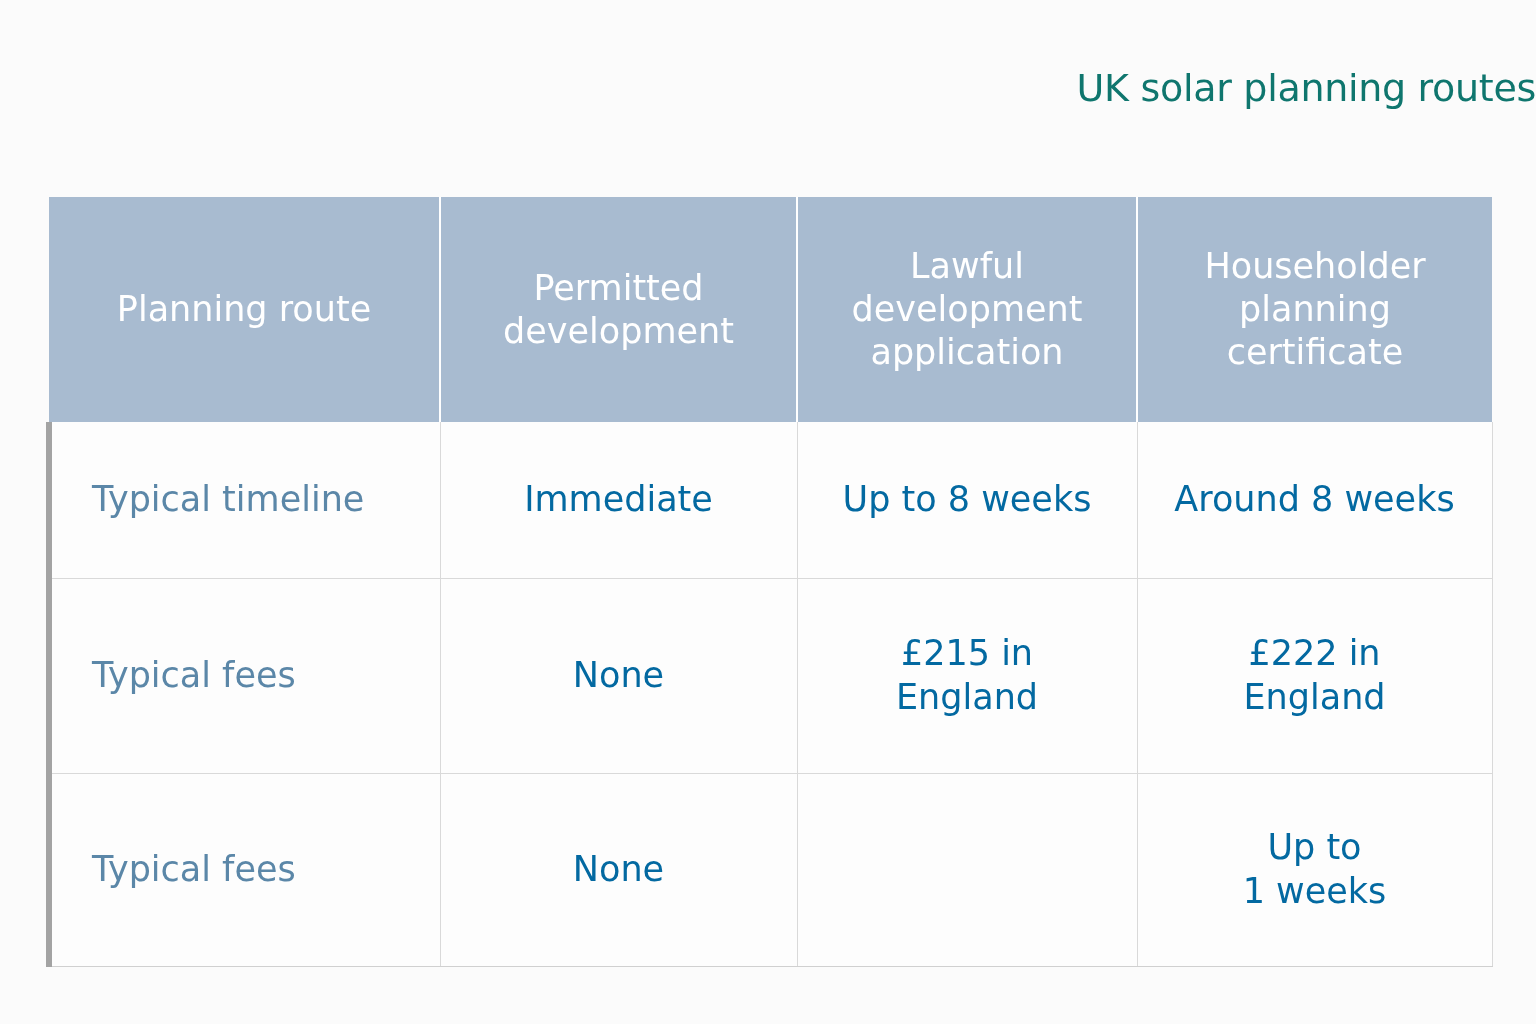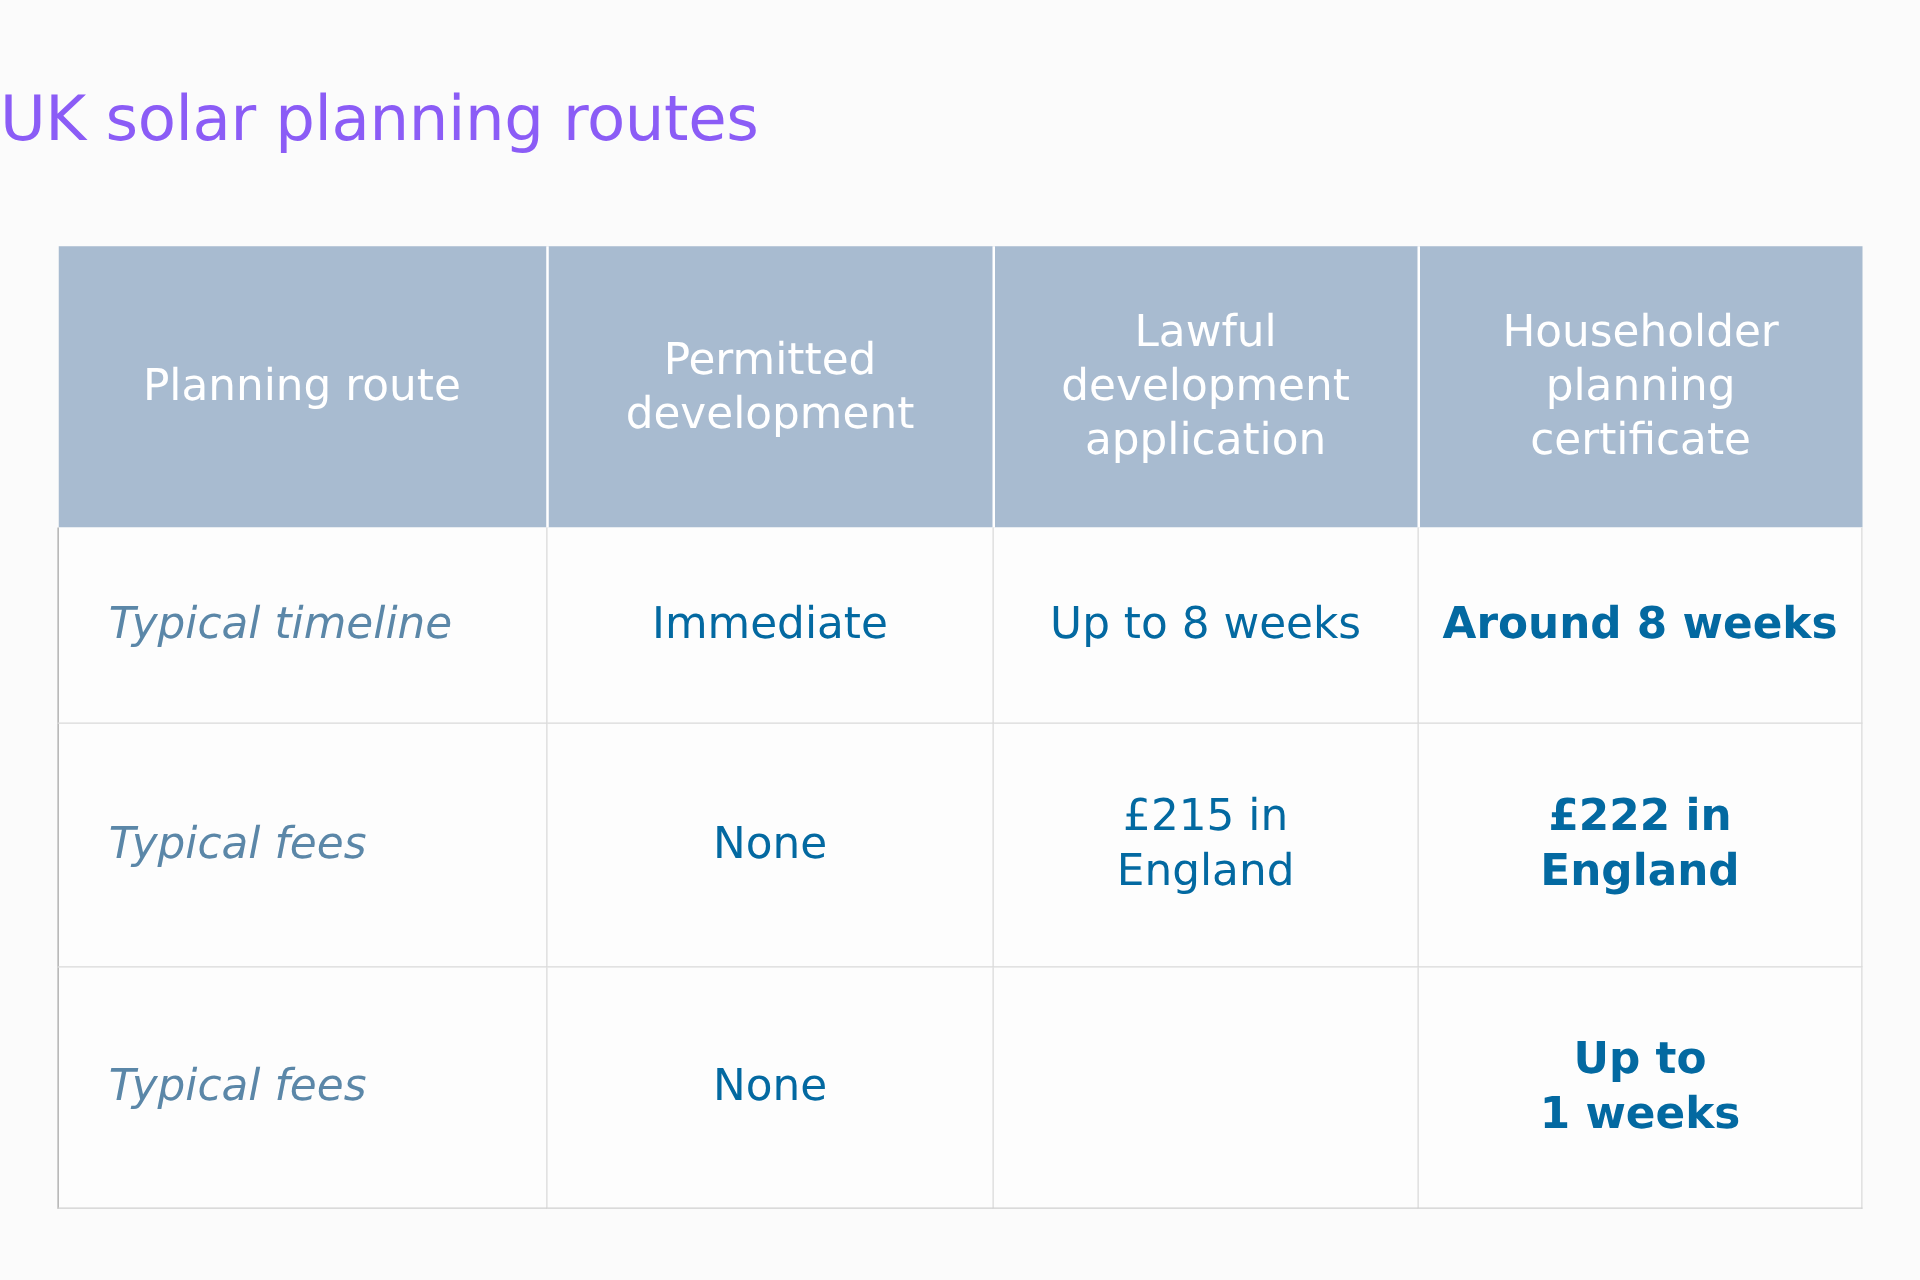--- a/index.html
+++ b/index.html
@@ -12,25 +12,25 @@
     background: #fbfbfb;
     font-family: "DejaVu Sans", sans-serif;
     overflow: hidden;
     position: relative;
   }
   #page-title {
     position: absolute;
     left: 0;
     top: 68px;
     width: 1536px;
-    text-align: left;
+    text-align: right;
     font-family: "DejaVu Sans", sans-serif;
-    font-size: 50px;
+    font-size: 38px;
     font-weight: 400;
-    color: #8b5cf6;
+    color: #0f766e;
     letter-spacing: -0.3px;
     line-height: 1.1;
   }
   #routes-table {
     position: absolute;
     left: 46px;
     top: 197px;
     width: 1443px;
     border-collapse: collapse;
     table-layout: fixed;
@@ -70,24 +70,23 @@
     box-sizing: border-box;
   }
   #routes-table tr.row-1 td { height: 156px; }
   #routes-table tr.row-2 td { height: 195px; }
   #routes-table tr.row-3 td { height: 193px; }
 
   #routes-table td.rowlabel {
     color: #5b87a8;
     text-align: left;
     padding-left: 40px;
-    border-left: 1px solid #a3a3a3;
-    font-style: italic;
+    border-left: 6px solid #a3a3a3;
   }
-  #routes-table td.last { border-right: 1px solid #d9d9d9; font-weight: bold; }
+  #routes-table td.last { border-right: 1px solid #d9d9d9; }
   #routes-table tr.row-3 td { border-bottom: 1px solid #d0d0d0; }
   .cell-lines { white-space: pre-line; }
 </style>
 </head>
 <body>
 
 <div id="page-title">UK solar planning routes</div>
 
 <table id="routes-table">
   <colgroup>

